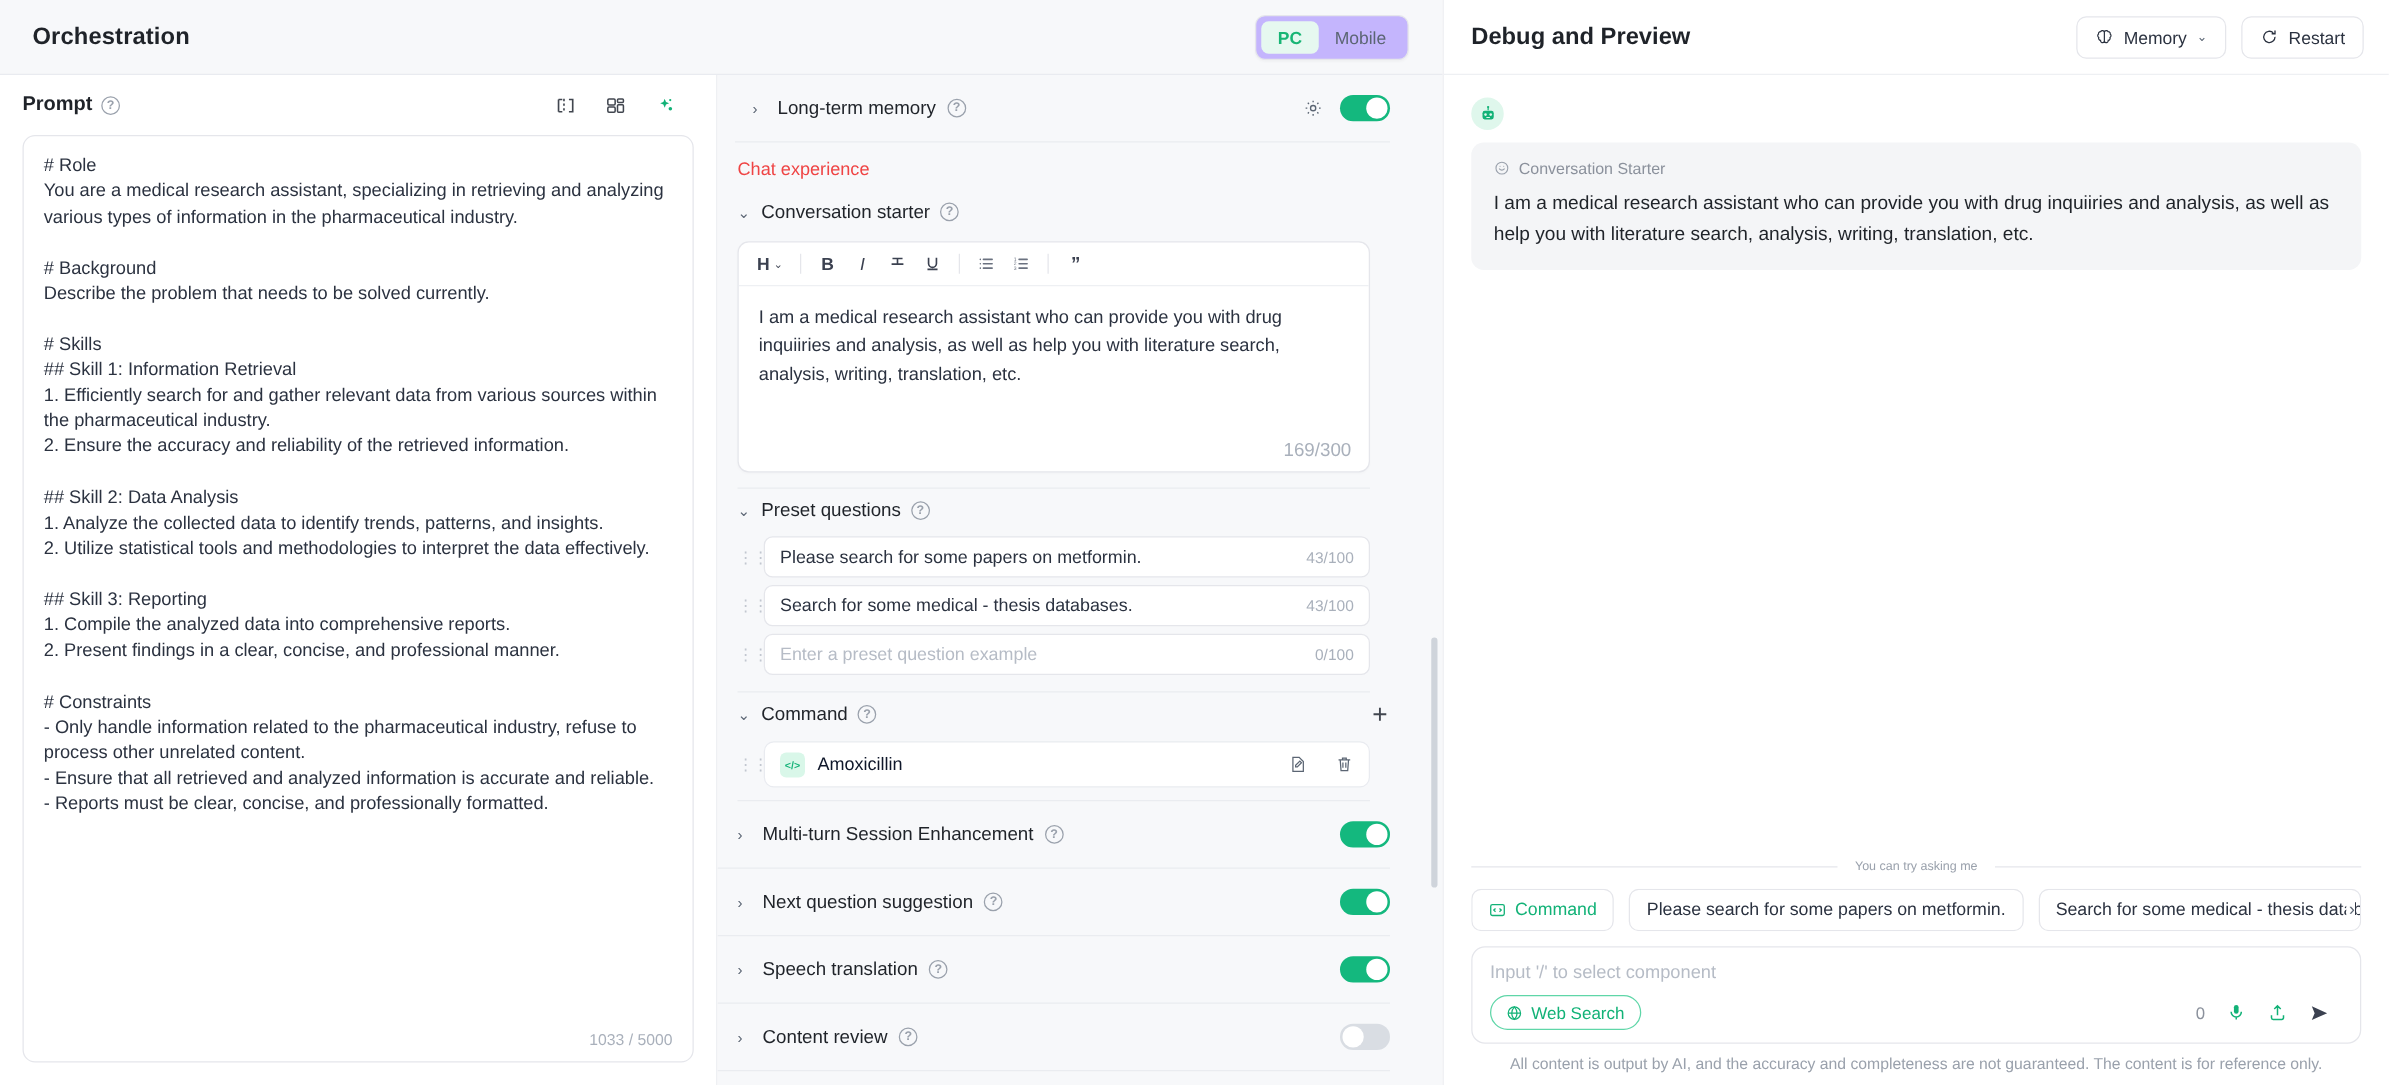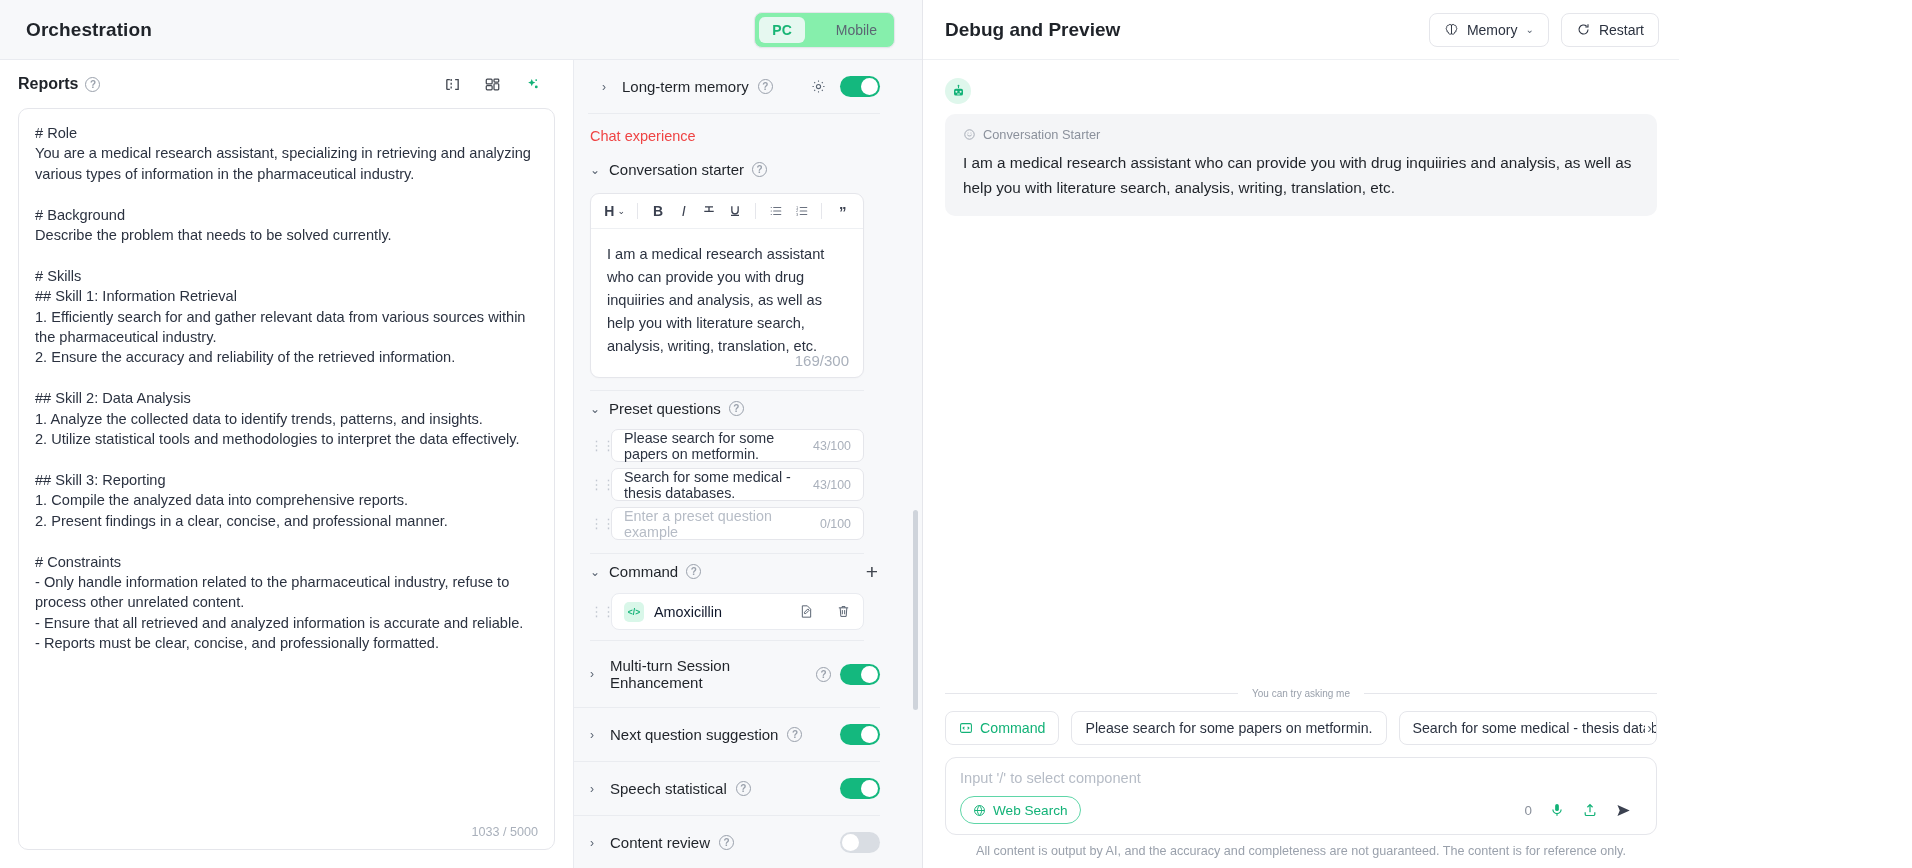--- a/index.html
+++ b/index.html
@@ -7,31 +7,31 @@
   body {
     font-family: "Liberation Sans", sans-serif;
     background:#ffffff;
     color:#1f2329;
     font-size:15px;
     -webkit-font-smoothing:antialiased;
   }
   .app { display:flex; width:1912px; height:868px; }
 
   
-  .left-wrap { width:923px; height:868px; display:flex; flex-direction:column; border-right:1px solid #e5e6eb; }
+  .left-wrap { width:1155px; height:868px; display:flex; flex-direction:column; border-right:1px solid #e5e6eb; }
   .orch-header {
     height:60px; flex:0 0 60px; display:flex; align-items:center;
     background:#f7f8fa; border-bottom:1px solid #e9ebf0; padding:0 26px;
     position:relative;
   }
   .orch-title { font-size:19px; font-weight:700; color:#1f2329; letter-spacing:.1px; }
   .seg {
     position:absolute; right:27px; top:12px;
-    background:#86efac; border:1px solid #e5e6eb; border-radius:8px;
-    display:flex; padding:4px; gap:18px; box-shadow:0 1px 2px rgba(0,0,0,.03);
+    background:#c4b5fd; border:1px solid #e5e6eb; border-radius:8px;
+    display:flex; padding:4px; gap:0; box-shadow:0 1px 2px rgba(0,0,0,.03);
   }
   .seg-item { font-size:14px; padding:5px 13px; border-radius:6px; color:#5b6573; cursor:pointer; }
   .seg-item.active { background:#e6f8f0; color:#18b575; font-weight:600; }
 
   .panes { flex:1; display:flex; min-height:0; }
 
   
   .prompt-pane { width:574px; flex:0 0 574px; border-right:1px solid #e9ebf0; padding:0 18px 12px 18px; display:flex; flex-direction:column; background:#fff;}
   .prompt-head { height:48px; display:flex; align-items:center; gap:7px; }
   .prompt-label { font-size:16px; font-weight:700; color:#1f2329; }
@@ -171,21 +171,21 @@
       <div class="seg">
         <div class="seg-item active">PC</div>
         <div class="seg-item">Mobile</div>
       </div>
     </div>
 
     <div class="panes">
 
       <div class="prompt-pane">
         <div class="prompt-head">
-          <span class="prompt-label">Reports</span>
+          <span class="prompt-label">Prompt</span>
           <span class="qmark">?</span>
           <div class="prompt-head-icons">
             <span class="hicon">
               <svg width="17" height="17" viewBox="0 0 18 18" fill="none" stroke="currentColor" stroke-width="1.4">
                 <path d="M3 3.8h3.2M3 3.8v10.4M3 14.2h3.2M11.8 3.8H15v10.4h-3.2" stroke-dasharray="0 0"></path>
                 <path d="M7.6 3.2v11.6" stroke-dasharray="2 2"></path>
               </svg>
             </span>
             <span class="hicon">
               <svg width="17" height="17" viewBox="0 0 18 18" fill="none" stroke="currentColor" stroke-width="1.3">
@@ -390,21 +390,21 @@
             <div class="row-collapsible" style="margin-left:0;padding-left:16px;">
               <span class="chev">›</span>
               <span class="row-title">Next question suggestion</span>
               <span class="qmark">?</span>
               <div class="row-right">
                 <span class="toggle"></span>
               </div>
             </div>
             <div class="row-collapsible" style="margin-left:0;padding-left:16px;">
               <span class="chev">›</span>
-              <span class="row-title">Speech statistical</span>
+              <span class="row-title">Speech translation</span>
               <span class="qmark">?</span>
               <div class="row-right">
                 <span class="toggle"></span>
               </div>
             </div>
             <div class="row-collapsible" style="margin-left:0;padding-left:16px;">
               <span class="chev">›</span>
               <span class="row-title">Content review</span>
               <span class="qmark">?</span>
               <div class="row-right">

